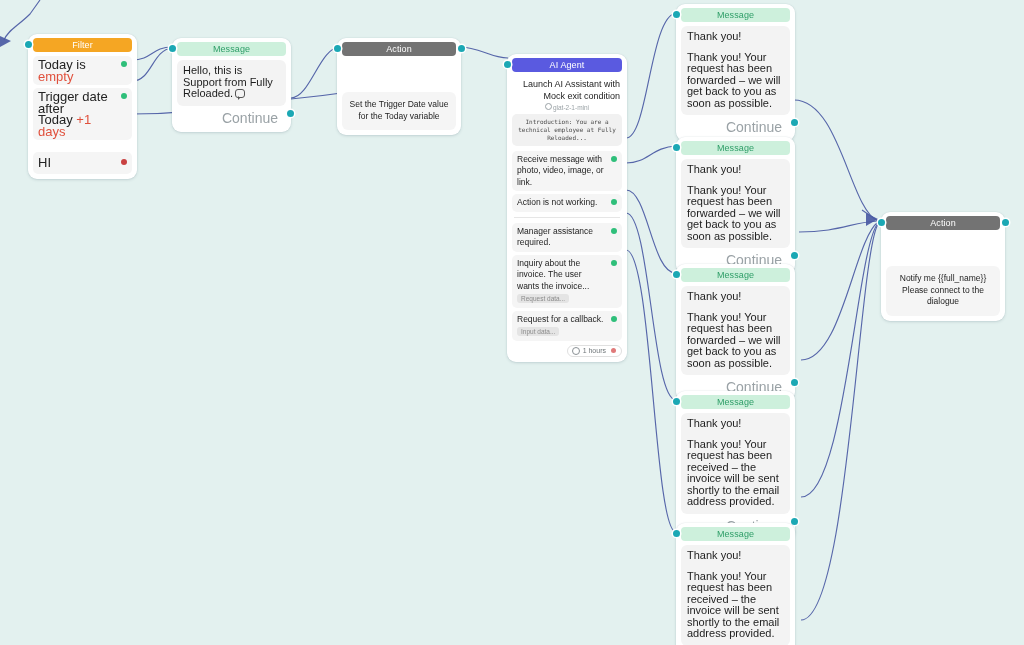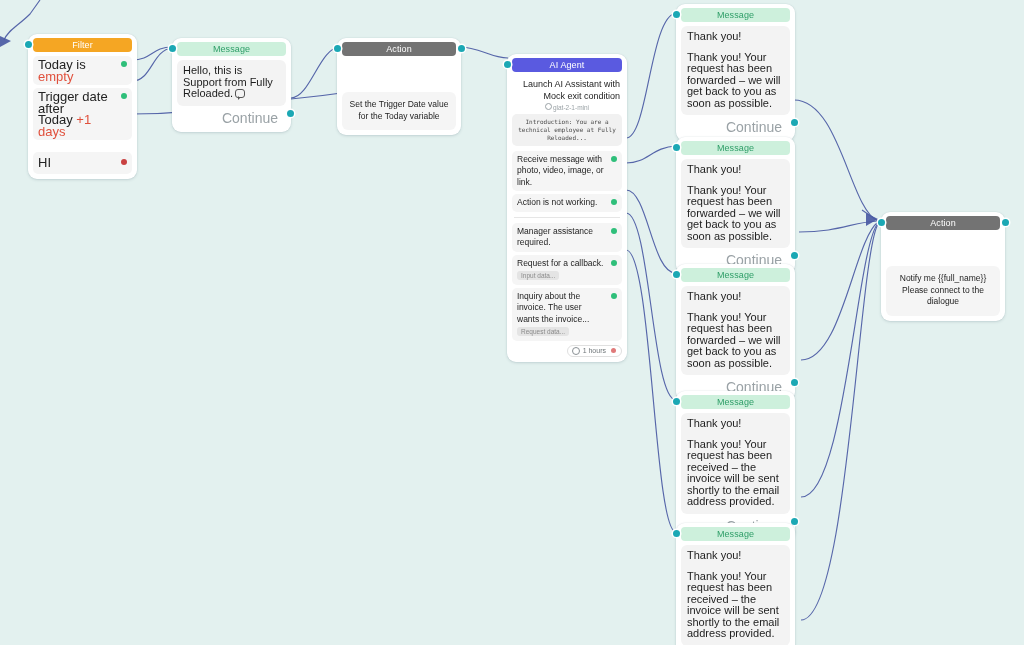--- a/index.html
+++ b/index.html
@@ -340,28 +340,28 @@
       <span class="dot green"></span>
     </div>
 
     <div class="ag-sep"></div>
 
     <div class="ag-item">
       <span>Manager assistance required.</span>
       <span class="dot green"></span>
     </div>
     <div class="ag-item">
+      <span>Inquiry about the invoice. The user wants the invoice...</span>
+      <span class="dot green"></span>
+      <div><span class="ag-chip">Request data...</span></div>
+    </div>
+    <div class="ag-item">
       <span>Request for a callback.</span>
       <span class="dot green"></span>
       <div><span class="ag-chip">Input data...</span></div>
-    </div>
-    <div class="ag-item">
-      <span>Inquiry about the invoice. The user wants the invoice...</span>
-      <span class="dot green"></span>
-      <div><span class="ag-chip">Request data...</span></div>
     </div>
 
     <div class="ag-timer">
       <span class="timer-pill">
         <span class="clock"></span>
         <span>1 hours</span>
         <span class="dotend"></span>
       </span>
     </div>
   </div>

